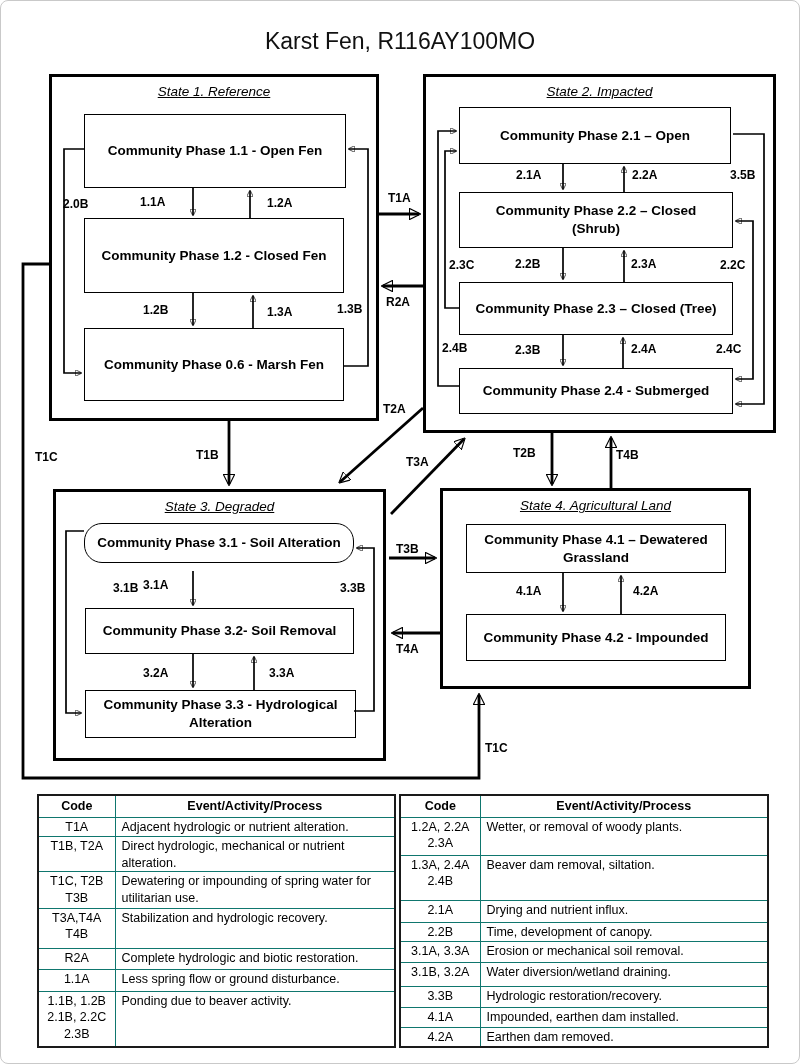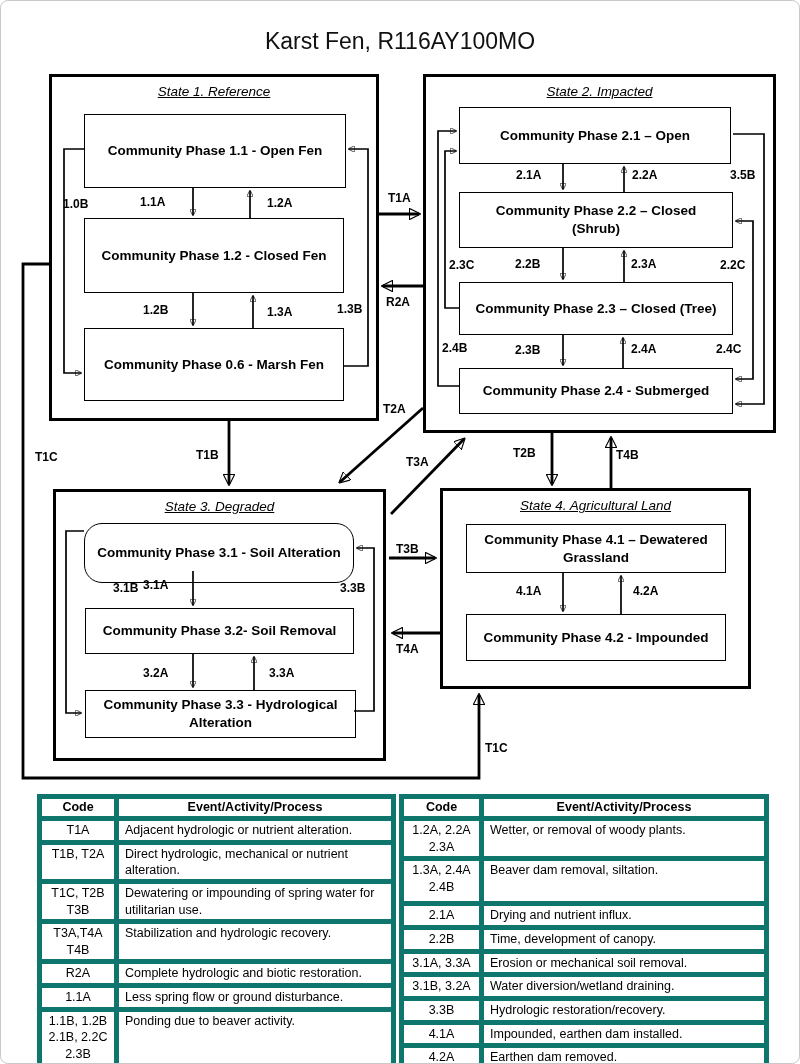--- a/index.html
+++ b/index.html
@@ -31,21 +31,21 @@
   .lbl{position:absolute;font-weight:700;font-size:12px;color:#000;white-space:nowrap;}
   svg.wires{position:absolute;left:0;top:0;pointer-events:none;}
   svg.wires path{fill:none;stroke:#000;}
   .pw{stroke-width:1.7;}
   .tl{stroke-width:2.8;}
 
   table.legend{
     position:absolute;border-collapse:collapse;table-layout:fixed;
     font-size:12.5px;line-height:1.33;background:#fff;color:#000;
   }
-  table.legend th, table.legend td{border:5px solid #0f766e;box-sizing:border-box;}
+  table.legend th, table.legend td{border:1px solid #0f766e;box-sizing:border-box;}
   table.legend{border:2px solid #1a1a1a;}
   table.legend th{font-weight:700;text-align:center;height:22px;padding:0 2px;}
   td.code-cell{text-align:center;vertical-align:top;padding-top:1px;}
   td.event-cell{text-align:left;vertical-align:top;padding:1px 4px 0 6px;}
 </style>
 </head>
 <body>
 
 <div class="page">
 
@@ -80,21 +80,21 @@
   <div class="phase" style="left:458px;top:191px;width:274px;height:56px;">
       <span>Community Phase 2.2 – Closed (Shrub)</span>
     </div>
   <div class="phase" style="left:458px;top:281px;width:274px;height:53px;">
       <span>Community Phase 2.3 – Closed (Tree)</span>
     </div>
   <div class="phase" style="left:458px;top:367px;width:274px;height:46px;">
       <span>Community Phase 2.4 - Submerged</span>
     </div>
 
-  <div class="phase" style="left:83px;top:522px;width:270px;height:60px;border-radius:18px;">
+  <div class="phase" style="left:83px;top:522px;width:270px;height:40px;border-radius:18px;">
       <span>Community Phase 3.1 - Soil Alteration</span>
     </div>
   <div class="phase" style="left:84px;top:607px;width:269px;height:46px;">
       <span>Community Phase 3.2- Soil Removal</span>
     </div>
   <div class="phase" style="left:84px;top:689px;width:271px;height:48px;">
       <span>Community Phase 3.3 - Hydrological Alteration</span>
     </div>
 
   <div class="phase" style="left:465px;top:523px;width:260px;height:49px;">
@@ -143,21 +143,21 @@
     <path class="tl" d="M228 420 V483" marker-end="url(#ah)"></path>
     <path class="tl" d="M422 407 L339 481" marker-end="url(#ah)"></path>
     <path class="tl" d="M390 513 L463 438" marker-end="url(#ah)"></path>
     <path class="tl" d="M551 432 V483" marker-end="url(#ah)"></path>
     <path class="tl" d="M610 487 V437" marker-end="url(#ah)"></path>
     <path class="tl" d="M388 557 H434" marker-end="url(#ah)"></path>
     <path class="tl" d="M439 632 H392" marker-end="url(#ah)"></path>
     <path class="tl" d="M48 263 H22 V777 H478 V694" marker-end="url(#ah)"></path>
   </svg>
 
-  <div class="lbl" style="left:62px;top:196px;">1.0B</div>
+  <div class="lbl" style="left:62px;top:196px;">2.0B</div>
   <div class="lbl" style="left:139px;top:194px;">1.1A</div>
   <div class="lbl" style="left:266px;top:195px;">1.2A</div>
   <div class="lbl" style="left:142px;top:302px;">1.2B</div>
   <div class="lbl" style="left:266px;top:304px;">1.3A</div>
   <div class="lbl" style="left:336px;top:301px;">1.3B</div>
 
   <div class="lbl" style="left:515px;top:167px;">2.1A</div>
   <div class="lbl" style="left:631px;top:167px;">2.2A</div>
   <div class="lbl" style="left:729px;top:167px;">3.5B</div>
   <div class="lbl" style="left:448px;top:257px;">2.3C</div>

